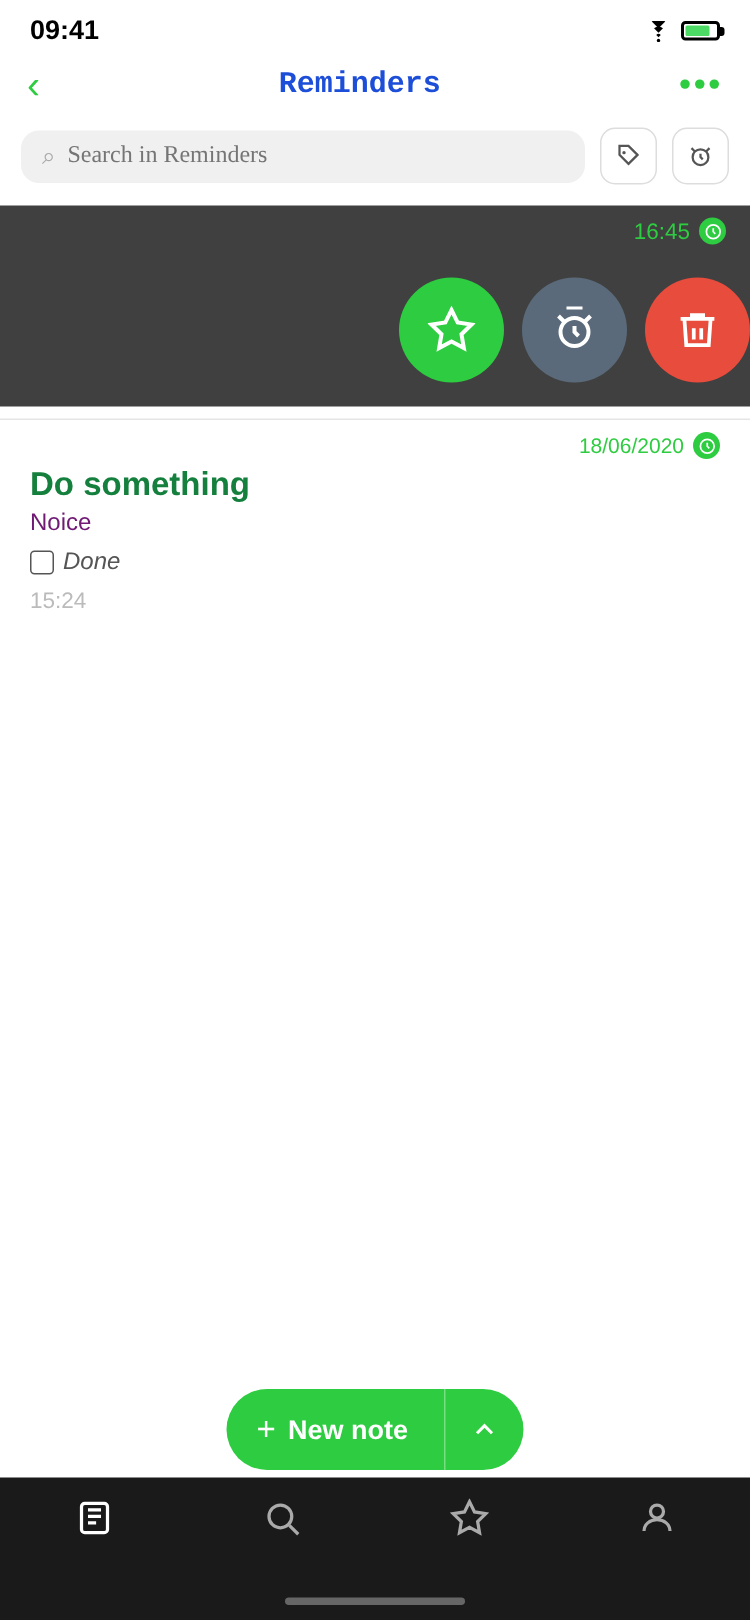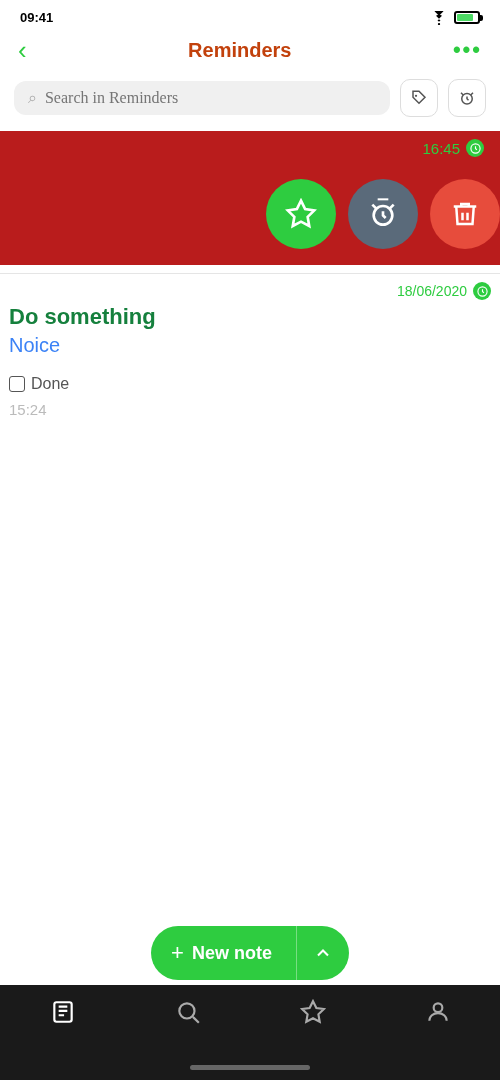--- a/index.html
+++ b/index.html
@@ -14,21 +14,21 @@
 
     
     .status-bar {
       display: flex;
       justify-content: space-between;
       align-items: center;
       padding: 10px 20px 6px;
       background: #fff;
     }
     .status-time {
-      font-size: 13px;
+      font-size: 18px;
       font-weight: 600;
       color: #000;
     }
     .status-icons {
       display: flex;
       align-items: center;
       gap: 6px;
     }
     .battery-box {
       display: flex;
@@ -74,21 +74,22 @@
     .header-back {
       color: #2ecc40;
       font-size: 26px;
       font-weight: 300;
       cursor: pointer;
       line-height: 1;
     }
     .header-title {
       font-size: 20px;
       font-weight: 600;
-      color: #c2410c;
+      color: #1d4ed8;
+      font-family: Liberation Mono, monospace;
     }
     .header-more {
       color: #2ecc40;
       font-size: 22px;
       letter-spacing: 2px;
       cursor: pointer;
       font-weight: 700;
     }
 
     
@@ -134,21 +135,21 @@
       align-items: center;
       justify-content: center;
       color: #555;
       font-size: 18px;
       cursor: pointer;
     }
 
     
     .swipe-area {
       position: relative;
-      background: #b91c1c;
+      background: #404040;
       margin-top: 8px;
     }
     .swipe-time-row {
       display: flex;
       align-items: center;
       justify-content: flex-end;
       padding: 8px 16px 6px;
       gap: 6px;
     }
     .swipe-time {
@@ -201,21 +202,21 @@
 
     
     .divider {
       height: 1px;
       background: #e5e5e5;
       margin: 8px 0;
     }
 
     
     .note-item {
-      padding: 0 9px;
+      padding: 0 20px;
       background: #fff;
     }
     .note-date-row {
       display: flex;
       align-items: center;
       justify-content: flex-end;
       gap: 6px;
       margin-bottom: 4px;
     }
     .note-date {
@@ -234,40 +235,41 @@
       color: #fff;
       font-size: 10px;
     }
     .note-title {
       font-size: 22px;
       font-weight: 700;
       color: #15803d;
       margin-bottom: 4px;
     }
     .note-subtitle {
-      font-size: 20px;
-      color: #3b82f6;
-      margin-bottom: 18px;
+      font-size: 16px;
+      color: #701a75;
+      margin-bottom: 8px;
     }
     .note-checkbox-row {
       display: flex;
       align-items: center;
       gap: 6px;
       margin-bottom: 8px;
     }
     .checkbox {
       width: 16px;
       height: 16px;
       border: 1.5px solid #555;
       border-radius: 3px;
       display: inline-block;
     }
     .checkbox-label {
       font-size: 16px;
       color: #555;
+      font-style: italic;
     }
     .note-time {
       font-size: 15px;
       color: #bbb;
       margin-top: 4px;
       padding-bottom: 20px;
     }
 
     
     .fab-area {

